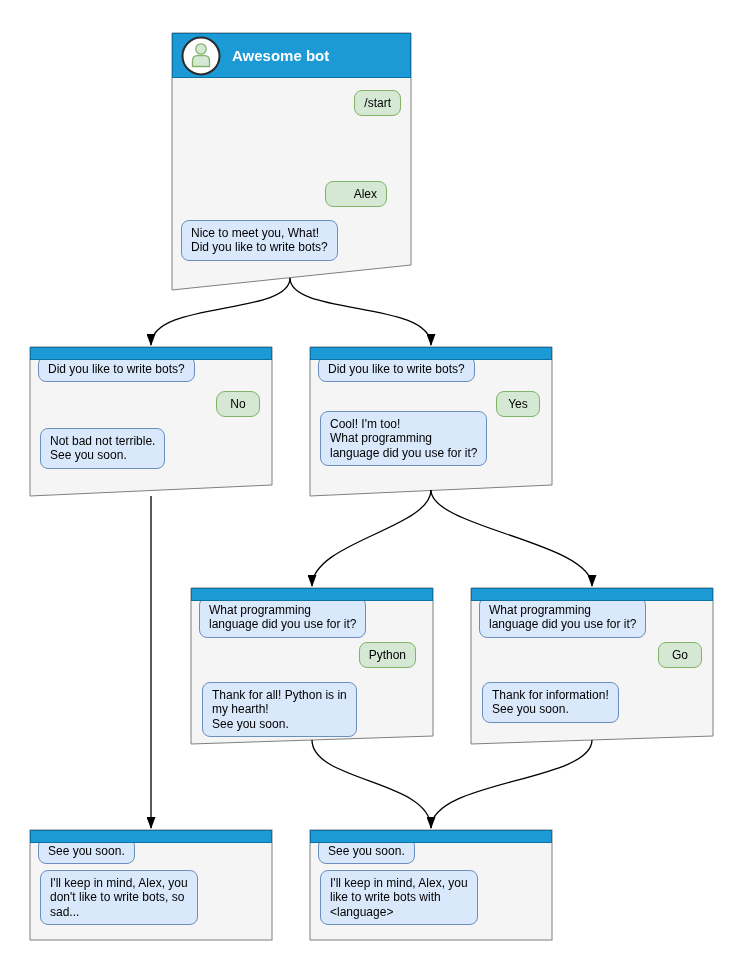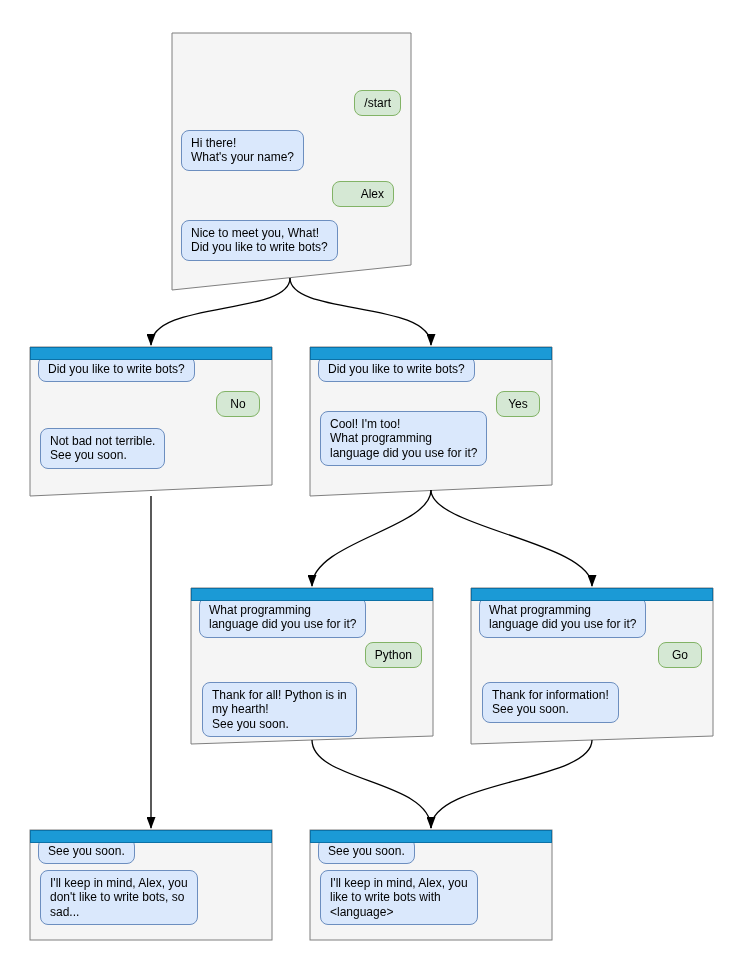--- a/index.html
+++ b/index.html
@@ -59,24 +59,30 @@
       <path d="M 290 278 C 290 316, 431 300, 431 345" marker-end="url(#arrowhead)"></path>
       <path d="M 431 490 C 431 528, 312 542, 312 586" marker-end="url(#arrowhead)"></path>
       <path d="M 431 490 C 431 528, 592 542, 592 586" marker-end="url(#arrowhead)"></path>
       <path d="M 151 496 L 151 828" marker-end="url(#arrowhead)"></path>
       <path d="M 312 740 C 312 782, 431 780, 431 828" marker-end="url(#arrowhead)"></path>
       <path d="M 592 740 C 592 782, 431 780, 431 828"></path>
     </g>
   </svg>
 
   <div class="node" style="left:172px; top:33px; width:239px; height:257px;">
+    <div class="bar big">
+      <svg class="avatar" width="40" height="40" viewBox="0 0 40 40">
+        <circle cx="20" cy="20" r="18.5" fill="#ffffff" stroke="#2b2b2b" stroke-width="2"></circle>
+        <circle cx="20" cy="13" r="5.2" fill="#D5E8D4" stroke="#82B366" stroke-width="1.3"></circle>
+        <path d="M11.5 30.5 L11.5 25 Q11.5 19.6 16.2 19.6 L23.8 19.6 Q28.5 19.6 28.5 25 L28.5 30.5 Z" fill="#D5E8D4" stroke="#82B366" stroke-width="1.3"></path>
+      </svg>
+      <span class="bot-title">Awesome bot</span>
+    </div>
     <div class="bubble user-msg" style="right:10px; top:57px;">/start</div>
-    <div class="bubble bot-msg" style="left:9px; top:97px;">Hi there!
-What's your name?</div>
-    <div class="bubble user-msg" style="right:17px; top:148px;padding-left:28px;">Alex</div>
+    <div class="bubble user-msg" style="right:24px; top:148px;padding-left:28px;">Alex</div>
     <div class="bubble bot-msg" style="left:9px; top:187px;">Nice to meet you, What!
 Did you like to write bots?</div>
   </div>
 
   <div class="node" style="left:30px; top:347px; width:242px; height:149px;">
     <div class="bar small"></div>
     <div class="bubble bot-msg" style="left:8px; top:9px;">Did you like to write bots?</div>
     <div class="bubble user-msg" style="right:12px; top:44px;border-radius:9px;">No</div>
     <div class="bubble bot-msg" style="left:10px; top:81px;">Not bad not terrible.
 See you soon.</div>
@@ -88,21 +94,21 @@
     <div class="bubble user-msg" style="right:12px; top:44px;">Yes</div>
     <div class="bubble bot-msg" style="left:10px; top:64px;">Cool! I'm too!
 What programming
 language did you use for it?</div>
   </div>
 
   <div class="node" style="left:191px; top:588px; width:242px; height:156px;">
     <div class="bar small"></div>
     <div class="bubble bot-msg" style="left:8px; top:9px;">What programming
 language did you use for it?</div>
-    <div class="bubble user-msg" style="right:11px; top:54px;">Python</div>
+    <div class="bubble user-msg" style="right:17px; top:54px;">Python</div>
     <div class="bubble bot-msg" style="left:11px; top:94px;">Thank for all! Python is in
 my hearth!
 See you soon.</div>
   </div>
 
   <div class="node" style="left:471px; top:588px; width:242px; height:156px;">
     <div class="bar small"></div>
     <div class="bubble bot-msg" style="left:8px; top:9px;">What programming
 language did you use for it?</div>
     <div class="bubble user-msg" style="right:11px; top:54px;">Go</div>

